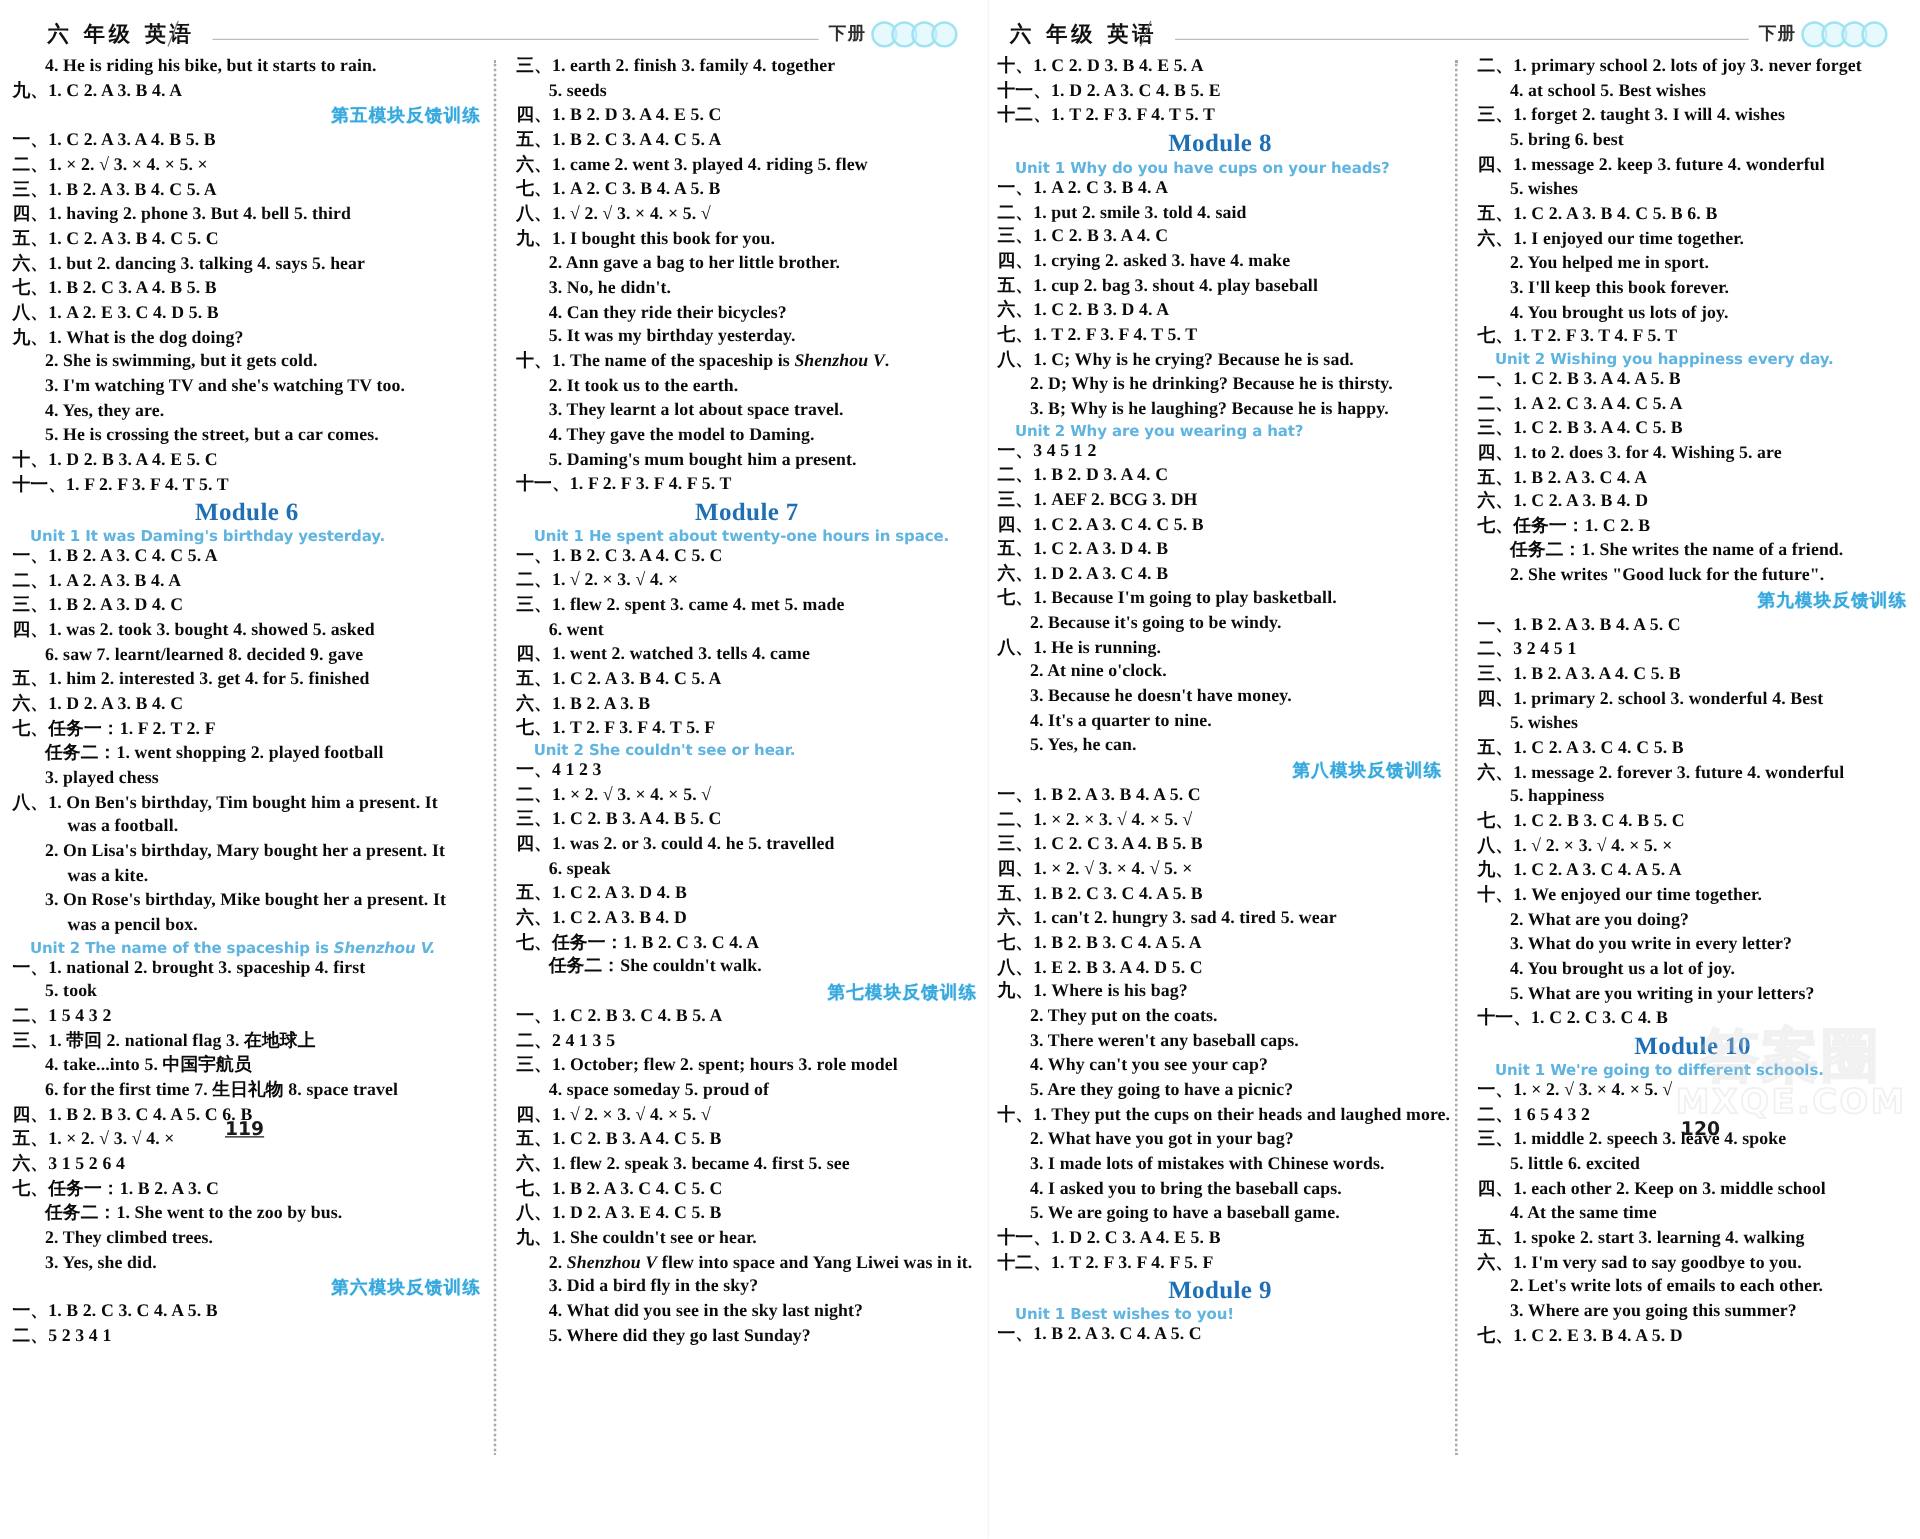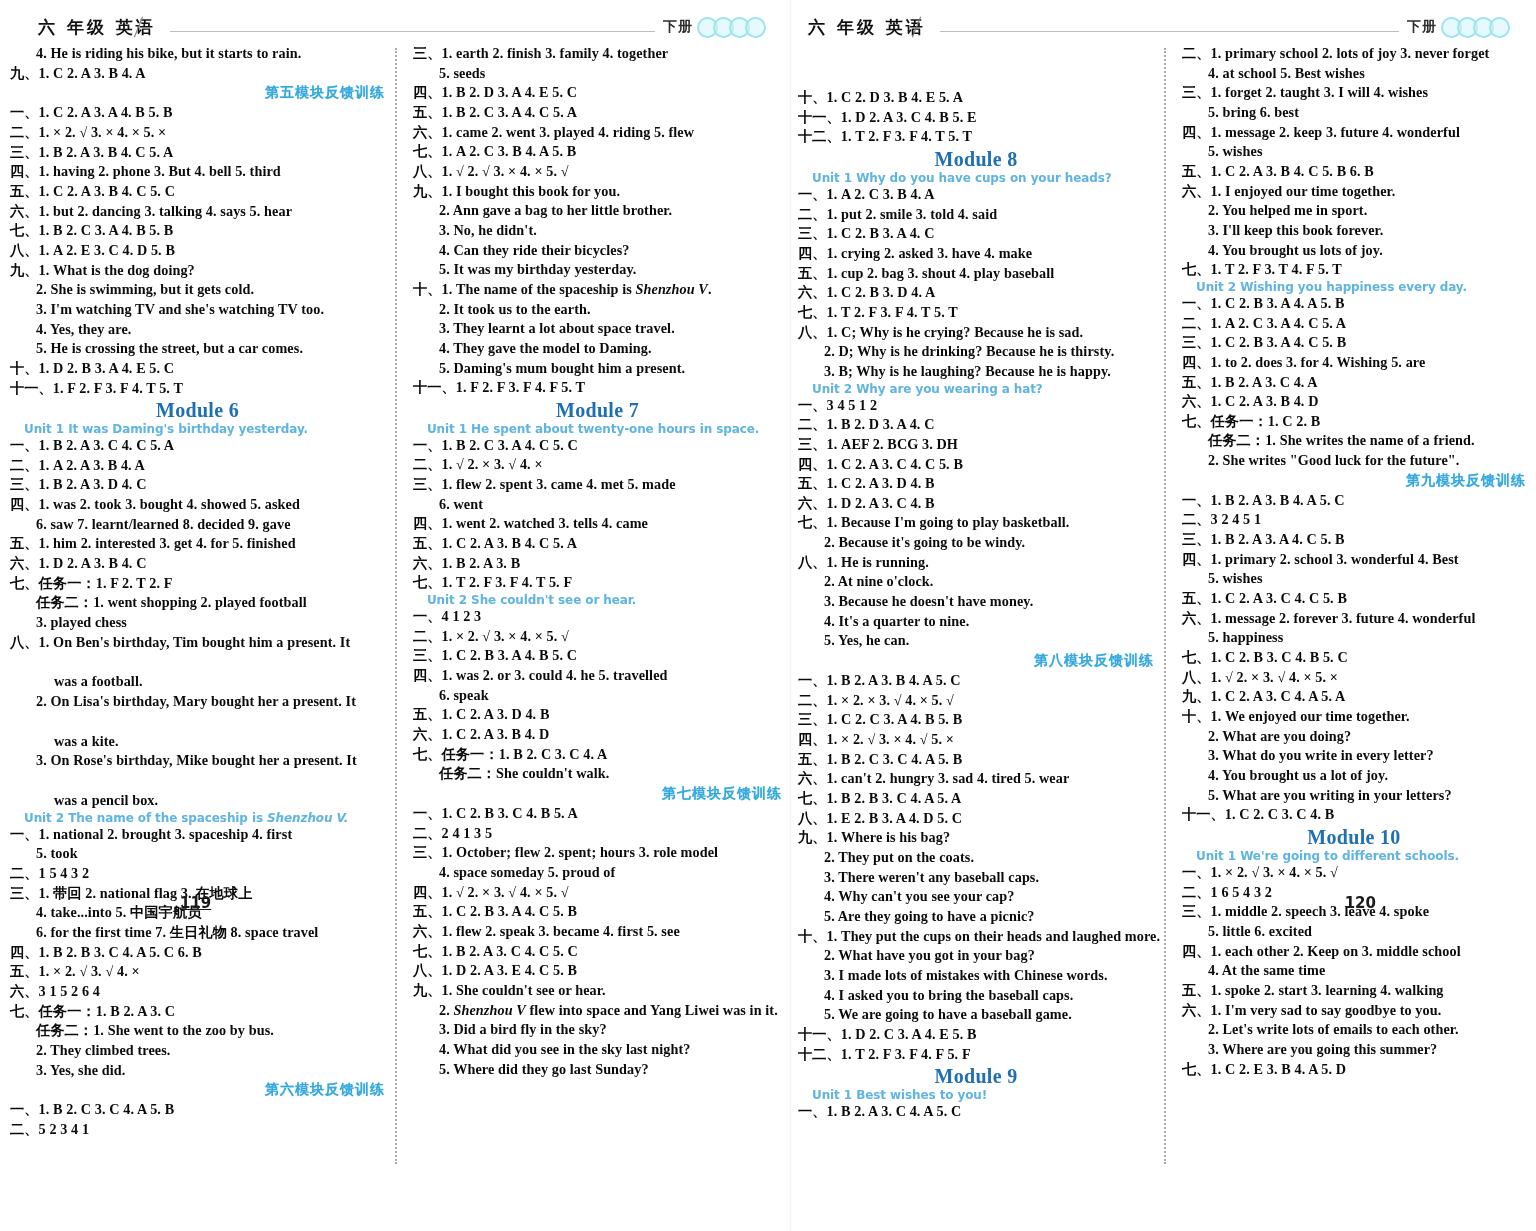--- a/index.html
+++ b/index.html
@@ -85,39 +85,39 @@
     height: 1160px;
   }
   .col {
     position: relative;
     box-sizing: border-box;
   }
   .page-left  .col { width: 389px; }
   .page-left  .col:first-child { padding-right: 10px; }
   .page-left  .col:last-child  { padding-left: 16px; }
   .page-right .col { width: 366px; }
-  .page-right .col:first-child { padding-right: 10px; margin-top: 44px; }
+  .page-right .col:first-child { padding-right: 10px; }
   .page-right .col:last-child  { padding-left: 16px; }
 
   .divider {
     width: 0;
     border-left: 2px dotted #a9a9a9;
     margin: 4px 0 40px 0;
   }
 
   
   .ln {
     font-size: 14.2px;
     line-height: 1.385;
     white-space: nowrap;
     letter-spacing: .1px;
     font-weight: 600;
   }
   .ind1 { padding-left: 26px; }
-  .ind2 { padding-left: 44px; margin-top: 20px; }
+  .ind2 { padding-left: 44px; }
 
   
   .module {
     text-align: center;
     color: #1f6fb4;
     font-family: "Liberation Serif", serif;
     font-weight: 700;
     font-size: 20px;
     margin: 1px 0 0 0;
     letter-spacing: .3px;
@@ -451,14 +451,18 @@
           <div class="ln">四、1. each other   2. Keep on   3. middle school</div>
           <div class="ln ind1">4. At the same time</div>
           <div class="ln">五、1. spoke   2. start   3. learning   4. walking</div>
           <div class="ln">六、1. I'm very sad to say goodbye to you.</div>
           <div class="ln ind1">2. Let's write lots of emails to each other.</div>
           <div class="ln ind1">3. Where are you going this summer?</div>
           <div class="ln">七、1. C   2. E   3. B   4. A   5. D</div>
         </div>
     </div>
     <div class="folio folio-r">120</div>
+    <div class="watermark">
+      <div class="wm-cn">答案圈</div>
+      <div class="wm-text">MXQE.COM</div>
+    </div>
   </div>
 </div>
 
 </body></html>

